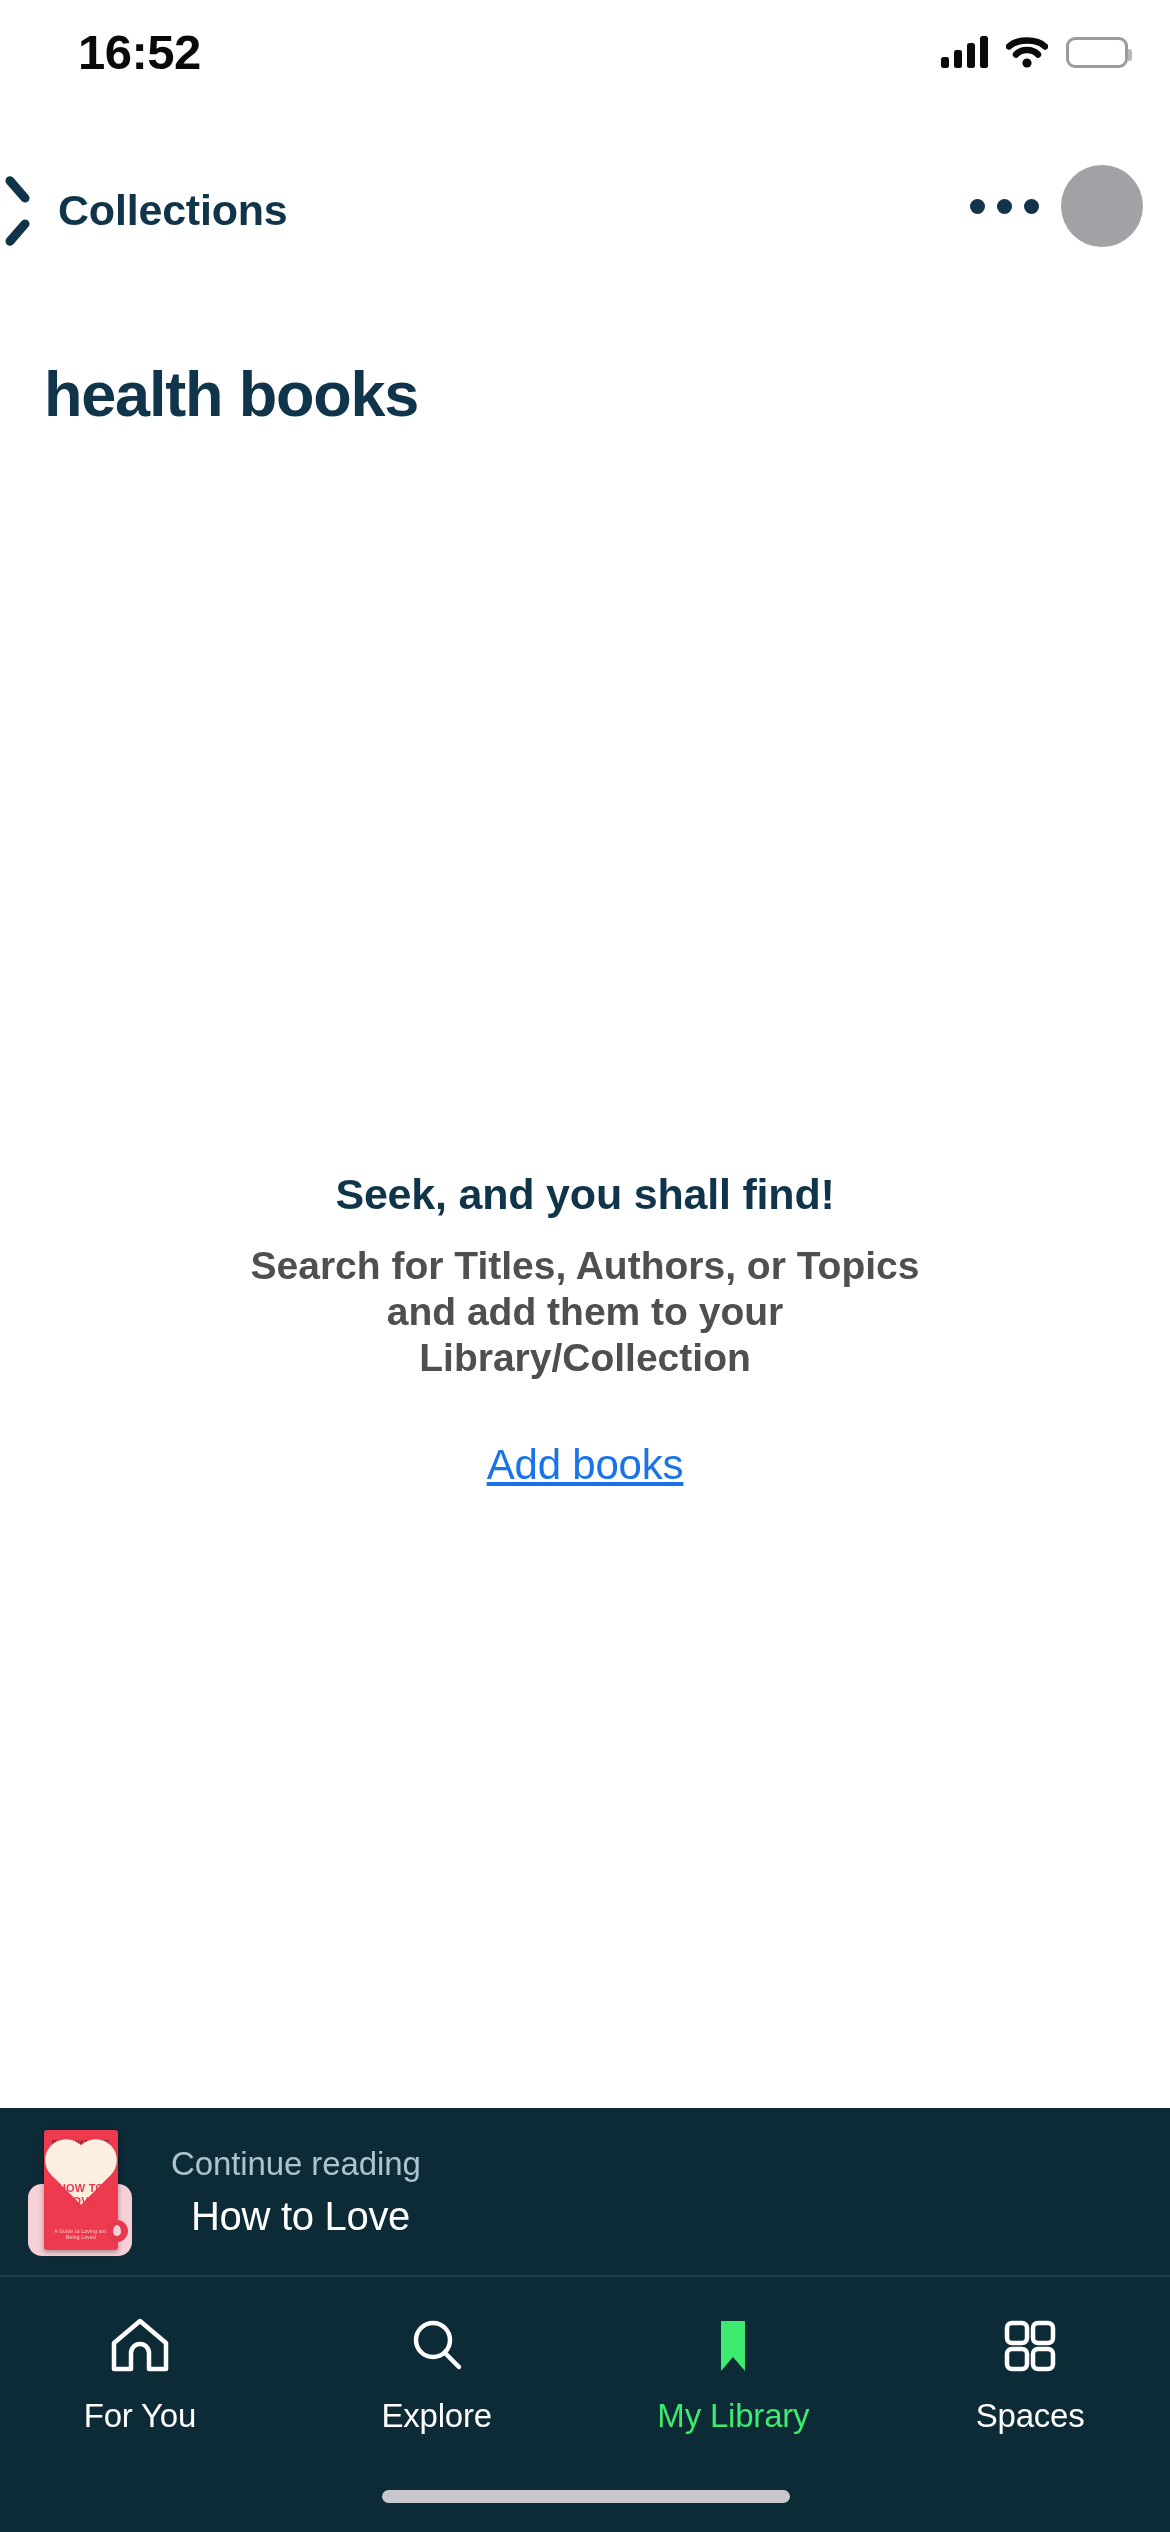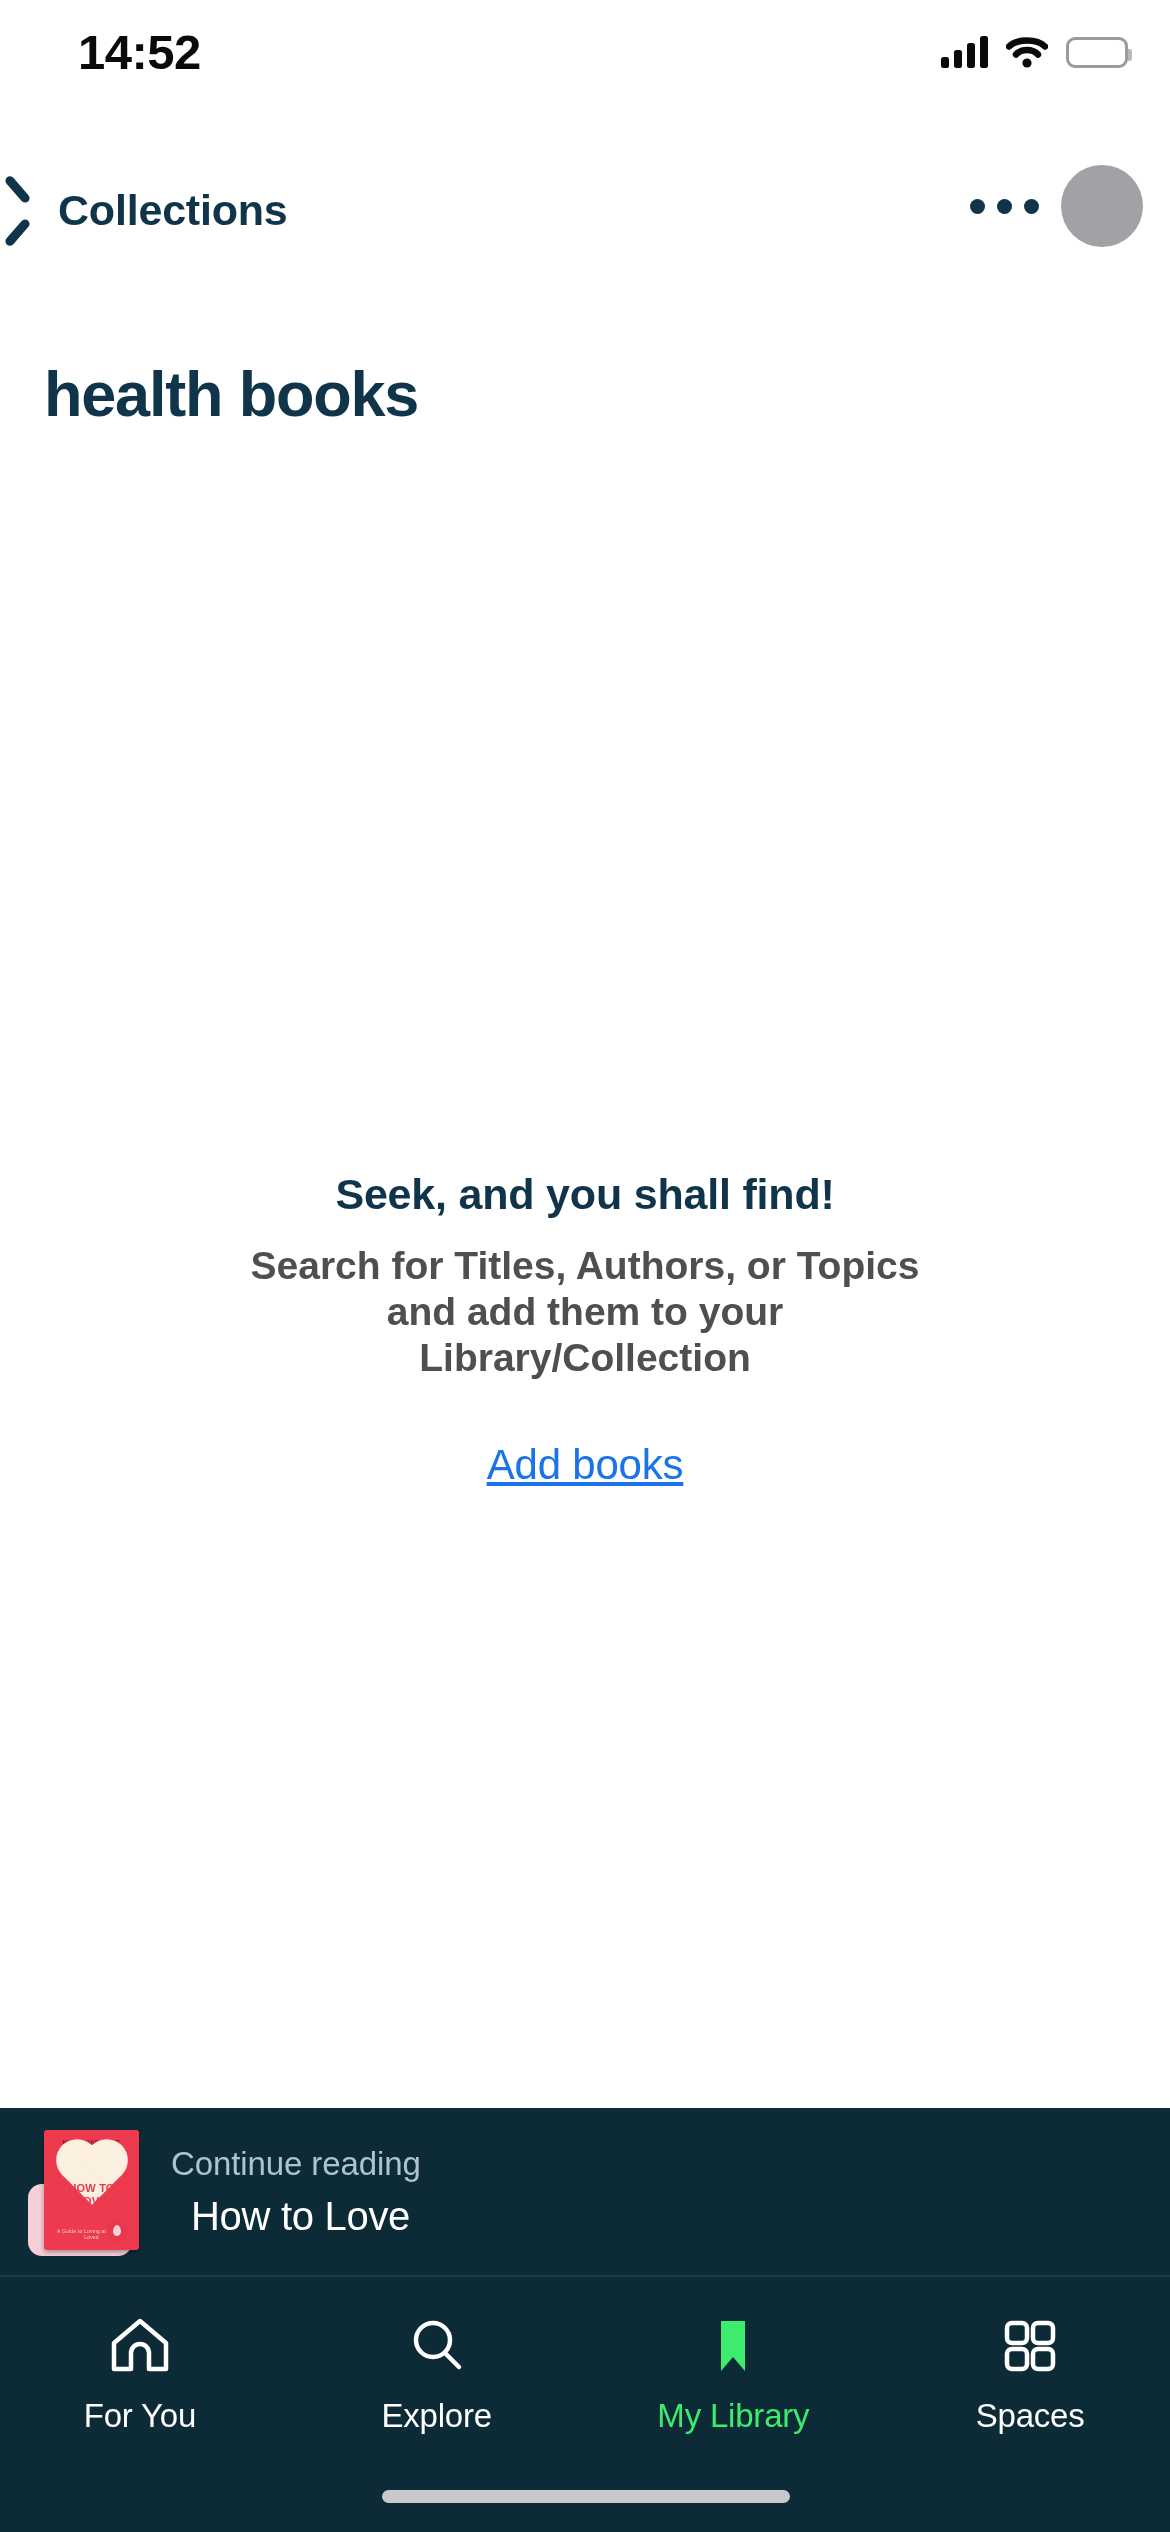--- a/index.html
+++ b/index.html
@@ -99,21 +99,21 @@
   }
   .cover-badge{
     position:absolute; right:8px; bottom:14px; width:22px; height:22px;
     border-radius:50%; background:#E8384F; z-index:3;
   }
   .cover-badge:after{
     content:""; position:absolute; left:7px; top:5px; width:8px; height:11px;
     background:#F7CFD6; border-radius:50% 50% 50% 50%/60% 60% 40% 40%;
   }
   .book-cover{
-    position:absolute; left:20px; top:2px; width:95px; height:120px;
+    position:absolute; left:20px; top:2px; width:74px; height:120px;
     background:#EE3A4E; border-radius:3px; z-index:2; overflow:hidden;
     box-shadow:0 2px 5px rgba(0,0,0,.35);
   }
   .bc-author{
     position:absolute; top:9px; left:0; right:0; text-align:center;
     font-size:6px; font-weight:700; color:#7C1220; letter-spacing:.4px;
   }
   .bc-heart{
     position:absolute; left:50%; top:24px; transform:translateX(-50%) rotate(-45deg);
     width:42px; height:42px; background:#FBEFDF;
@@ -152,21 +152,21 @@
 
   #home-indicator{
     position:absolute; left:382px; top:2490px; width:408px; height:13px;
     background:#c8c8cd; border-radius:7px;
   }
 </style>
 </head>
 <body>
 
 <div id="status-bar">
-  <div id="status-time">14:52</div>
+  <div id="status-time">16:52</div>
   <div id="status-right">
     <span class="signal-bars">
       <i></i>
         <i></i>
         <i></i>
         <i></i>
     </span>
     <span class="wifi-ic">
       <svg width="42" height="32" viewBox="0 0 42 32">
         <path d="M3 10.5 C11 2.5, 31 2.5, 39 10.5" stroke="#0a0a0a" stroke-width="6.5" fill="none" stroke-linecap="round"></path>

